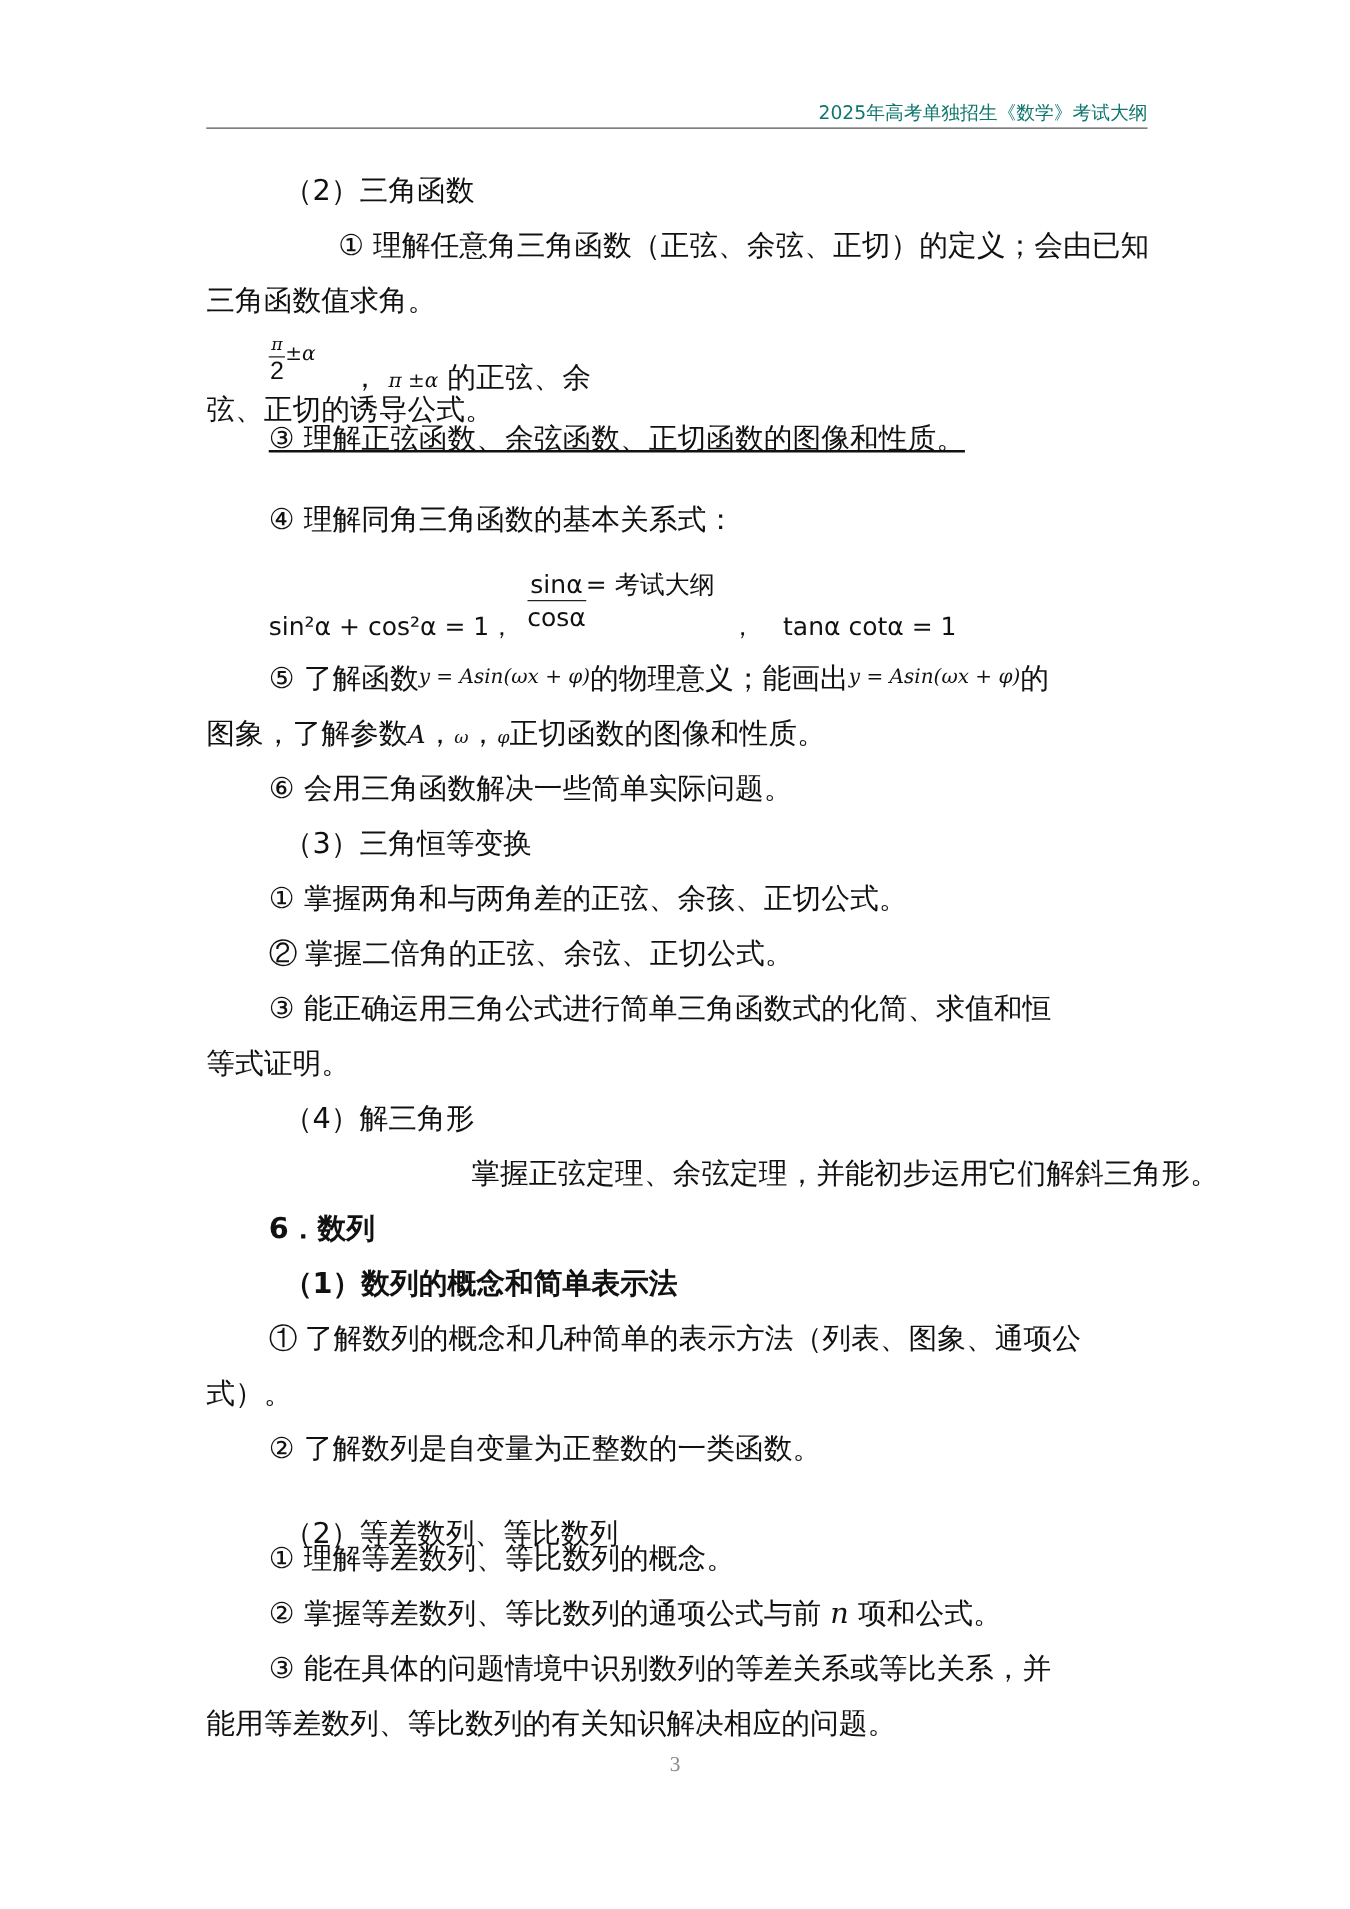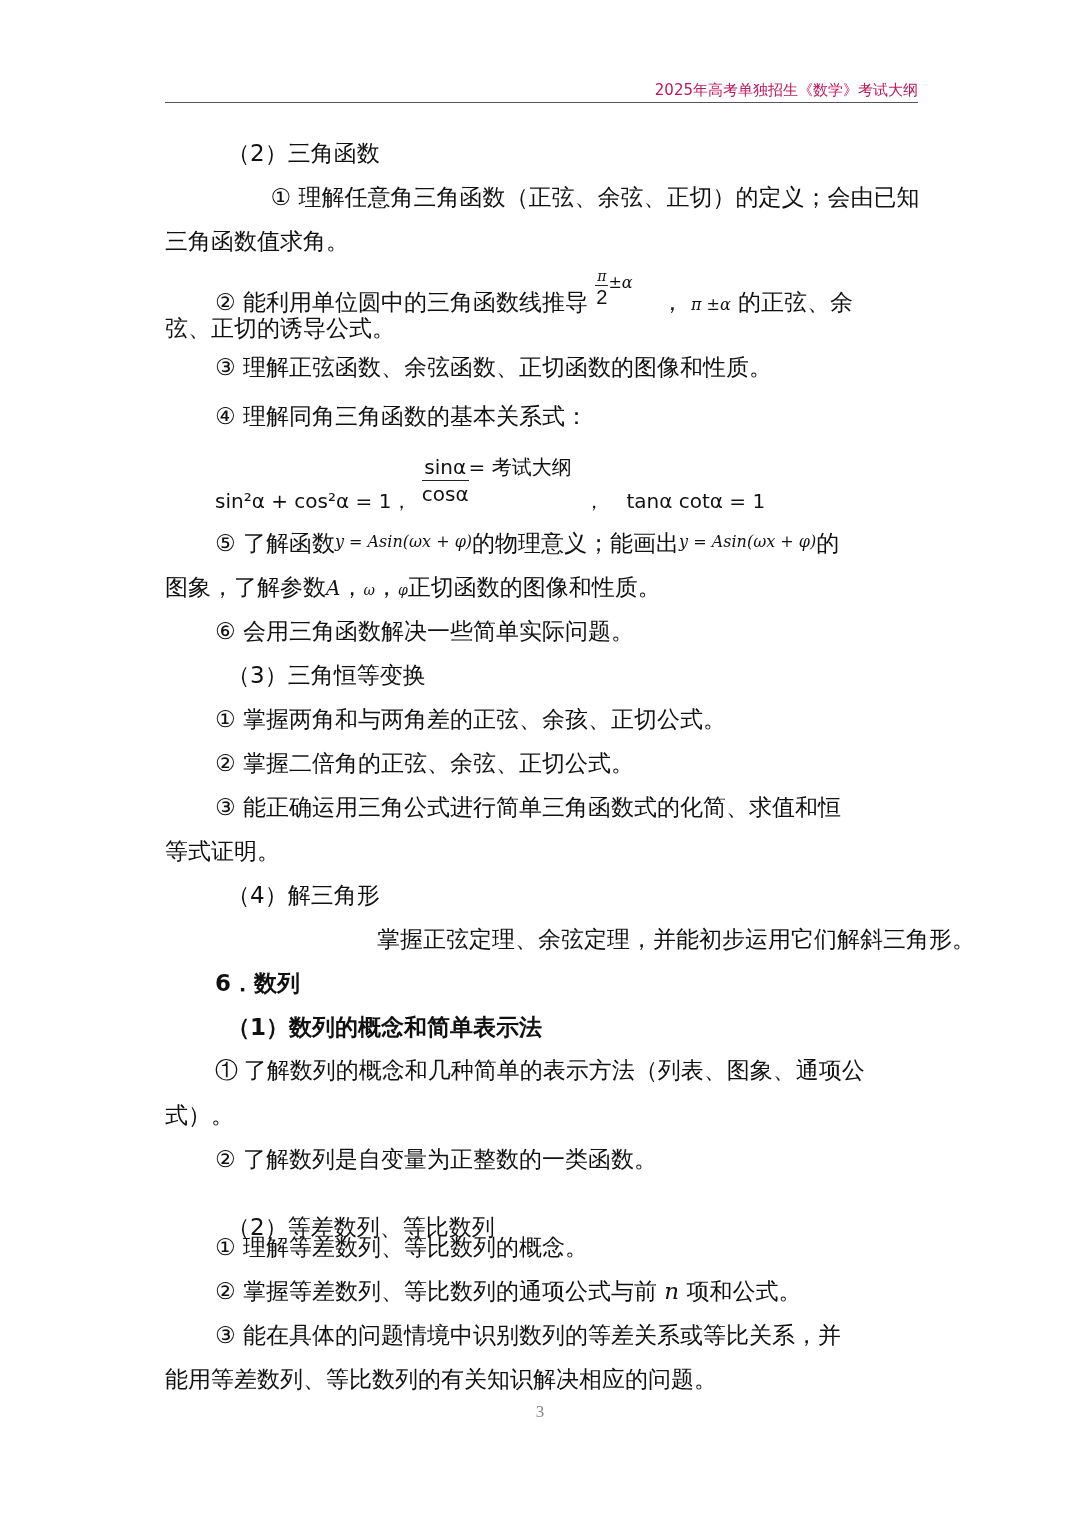--- a/index.html
+++ b/index.html
@@ -5,21 +5,21 @@
     html, body { margin: 0; padding: 0; background: #ffffff; }
     body {
       width: 1080px; height: 1527px; position: relative; overflow: hidden;
       font-family: "DejaVu Sans", "Liberation Sans", sans-serif;
       color: #111111;
     }
     .header {
       position: absolute; left: 165px; top: 80px; width: 753px; height: 22px;
       border-bottom: 1px solid #555;
       text-align: right;
-      font-size: 15px; color: #be185d; line-height: 20px;
+      font-size: 15px; color: #0f766e; line-height: 20px;
       font-family: "DejaVu Sans", sans-serif;
     }
     .line {
       position: absolute; left: 165px; width: 760px;
       font-size: 23px; line-height: 30px; white-space: nowrap;
     }
     .ind1 { padding-left: 50px; }
     .ind2 { padding-left: 62px; }
     .bold { font-weight: bold; }
     .math { font-family: "DejaVu Serif", "Liberation Serif", serif; font-style: italic; }
@@ -41,31 +41,30 @@
 
 <div class="header">
   <span>2025年高考单独招生《数学》考试大纲</span>
 </div>
 
 <div class="line ind2" style="top:138px;">（2）三角函数</div>
 <div class="line ind1" style="top:182px;text-align:center;">① 理解任意角三角函数（正弦、余弦、正切）的定义；会由已知</div>
 <div class="line" style="top:226px;">三角函数值求角。</div>
 
 <div class="line ind1" style="top:283px;">
-  <span>② 能利用单位圆中的三角函数线推导</span>
   <span class="frac" style="position:relative; top:-16px; font-size:18px;">
     <span class="num math" style="font-size:14px; line-height:18px;">π</span>
     <span class="den mathup" style="font-size:20px; line-height:22px;">2</span>
   </span><span class="math small" style="position:relative; top:-22px; margin-right:28px;">±α</span><span>，</span>
   <span class="math small">π ±α</span>
   <span>的正弦、余</span>
 </div>
 <div class="line" style="top:313px;">弦、正切的诱导公式。</div>
 
-<div class="line ind1" style="top:352px;">③ 理解正弦函数、余弦函数、正切函数的图像和性质。</div>
+<div class="line ind1" style="top:336px;text-decoration:underline;">③ 理解正弦函数、余弦函数、正切函数的图像和性质。</div>
 <div class="line ind1" style="top:401px;">④ 理解同角三角函数的基本关系式：</div>
 
 <div class="line ind1" style="top:454px; font-size:20px; line-height:26px;">
   <span style="position:relative; top:22px;">sin²α + cos²α = 1</span><span style="position:relative; top:22px;">，</span>
   <span class="frac" style="margin-left:4px;">
     <span class="num">sinα</span>
     <span class="den">cosα</span>
   </span><span style="position:relative; top:-12px;">= 考试大纲</span>
   <span style="position:relative; top:22px; margin-left:6px;">，</span>
   <span style="position:relative; top:22px; margin-left:16px;">tanα cotα = 1</span>
@@ -74,21 +73,21 @@
 <div class="line ind1" style="top:528px;">
   <span>⑤ 了解函数</span><span class="math small" style="position:relative; top:-4px;">y = Asin(ωx + φ)</span><span>的物理意义；能画出</span><span class="math small" style="position:relative; top:-4px;">y = Asin(ωx + φ)</span><span>的</span>
 </div>
 <div class="line" style="top:572px;">
   <span>图象，了解参数</span><span class="math" style="font-size:20px;">A</span><span>，</span><span class="math" style="font-size:14px;">ω</span><span>，</span><span class="math" style="font-size:14px;">φ</span><span>正切函数的图像和性质。</span>
 </div>
 <div class="line ind1" style="top:616px;">⑥ 会用三角函数解决一些简单实际问题。</div>
 
 <div class="line ind2" style="top:660px;">（3）三角恒等变换</div>
 <div class="line ind1" style="top:704px;">① 掌握两角和与两角差的正弦、余孩、正切公式。</div>
-<div class="line ind1" style="top:748px;">② 掌握二倍角的正弦、余弦、正切公式。</div>
+<div class="line ind1" style="top:748px;font-family:Liberation Serif, serif;">② 掌握二倍角的正弦、余弦、正切公式。</div>
 <div class="line ind1" style="top:792px;">③ 能正确运用三角公式进行简单三角函数式的化简、求值和恒</div>
 <div class="line" style="top:836px;">等式证明。</div>
 
 <div class="line ind2" style="top:880px;">（4）解三角形</div>
 <div class="line ind1" style="top:924px;text-align:right;">掌握正弦定理、余弦定理，并能初步运用它们解斜三角形。</div>
 
 <div class="line ind1 bold" style="top:968px;">6．数列</div>
 <div class="line ind2 bold" style="top:1012px;">（1）数列的概念和简单表示法</div>
 <div class="line ind1" style="top:1056px;font-family:Liberation Serif, serif;">① 了解数列的概念和几种简单的表示方法（列表、图象、通项公</div>
 <div class="line" style="top:1100px;">式）。</div>

